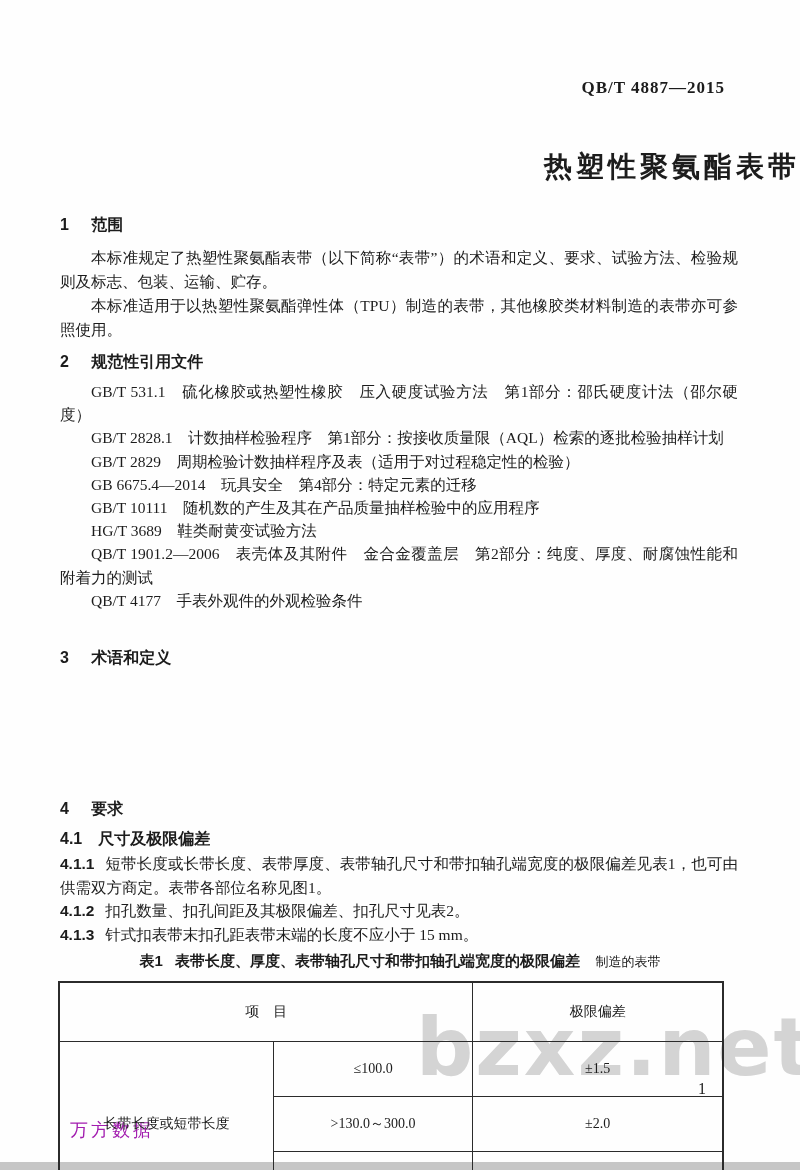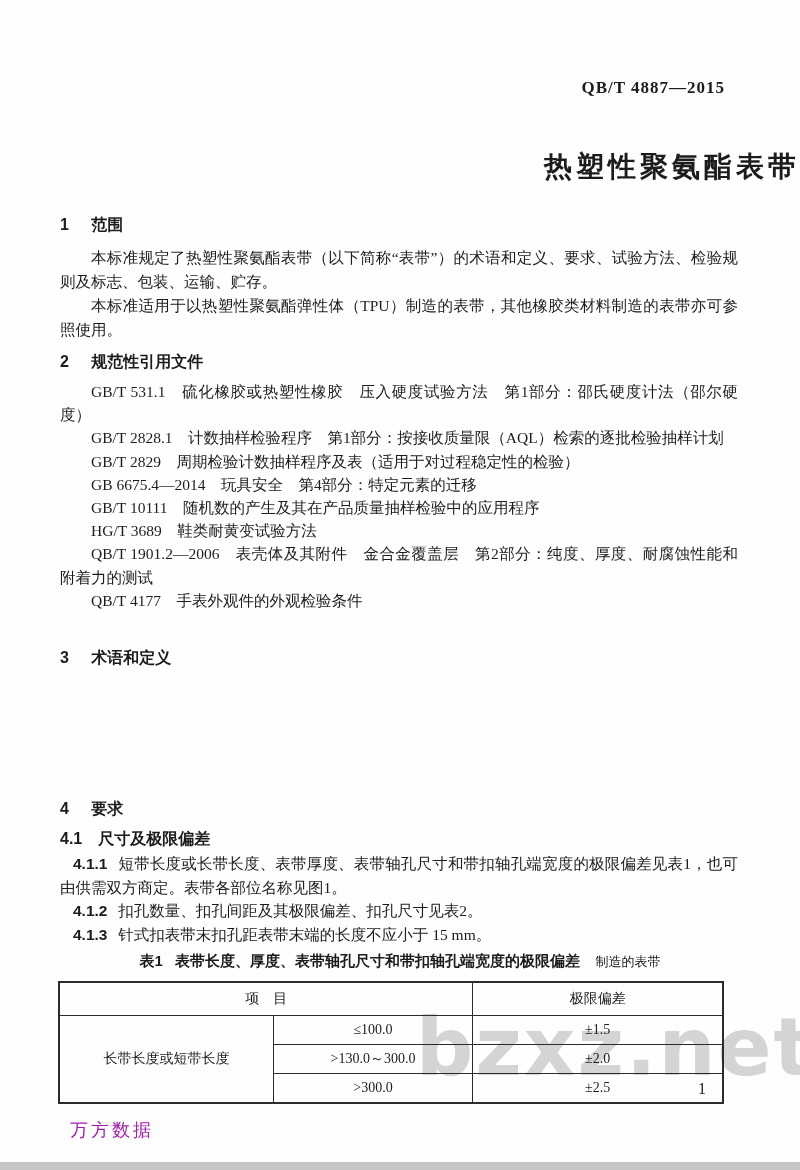--- a/index.html
+++ b/index.html
@@ -29,38 +29,38 @@
     font-size:15.5px;line-height:24px;text-align:justify;
   }
   .body-block p{margin:0;}
   .indent{text-indent:2em;}
   .refs p{line-height:23.2px;text-indent:2em;}
   .refs{line-height:23.2px;}
   .term-line{font-weight:bold;font-family:"Liberation Sans","DejaVu Sans",sans-serif;}
   .clauses p{line-height:23.5px;}
   .cnum{
     font-family:"Liberation Sans","DejaVu Sans",sans-serif;
-    font-weight:bold;margin-right:.7em;margin-left:13px;
+    font-weight:bold;margin-right:.7em;
   }
   .tbl-caption{
     position:absolute;top:952px;left:0;width:100%;text-align:center;
     font-size:15px;
   }
   .tbl-caption .lbl,.tbl-caption .cap{font-weight:bold;
     font-family:"Liberation Sans","DejaVu Sans",sans-serif;}
   .tbl-caption .cap{margin-left:.8em;}
   .tbl-caption .unit{font-size:13px;margin-left:1.2em;font-weight:normal;}
   .t1{
     position:absolute;left:58px;top:981px;width:666px;z-index:2;
     border-collapse:collapse;border:2px solid #2b2b2b;
     font-size:14px;background:transparent;
   }
   .t1 th,.t1 td{
     border:1px solid #2b2b2b;text-align:center;vertical-align:middle;
-    font-weight:normal;padding:3px;background:transparent;
+    font-weight:normal;padding:16px;background:transparent;
   }
   .t1 .hrow th{height:26px;}
   .t1 td{height:22px;}
   .watermark{
     position:absolute;left:416px;top:1008px;z-index:1;
     font-family:"DejaVu Sans","Liberation Sans",sans-serif;
     font-weight:bold;font-size:80px;line-height:1;letter-spacing:2px;
     color:#d4d4d4;white-space:nowrap;
   }
   .pageno{position:absolute;top:1080px;left:698px;font-size:16px;}

